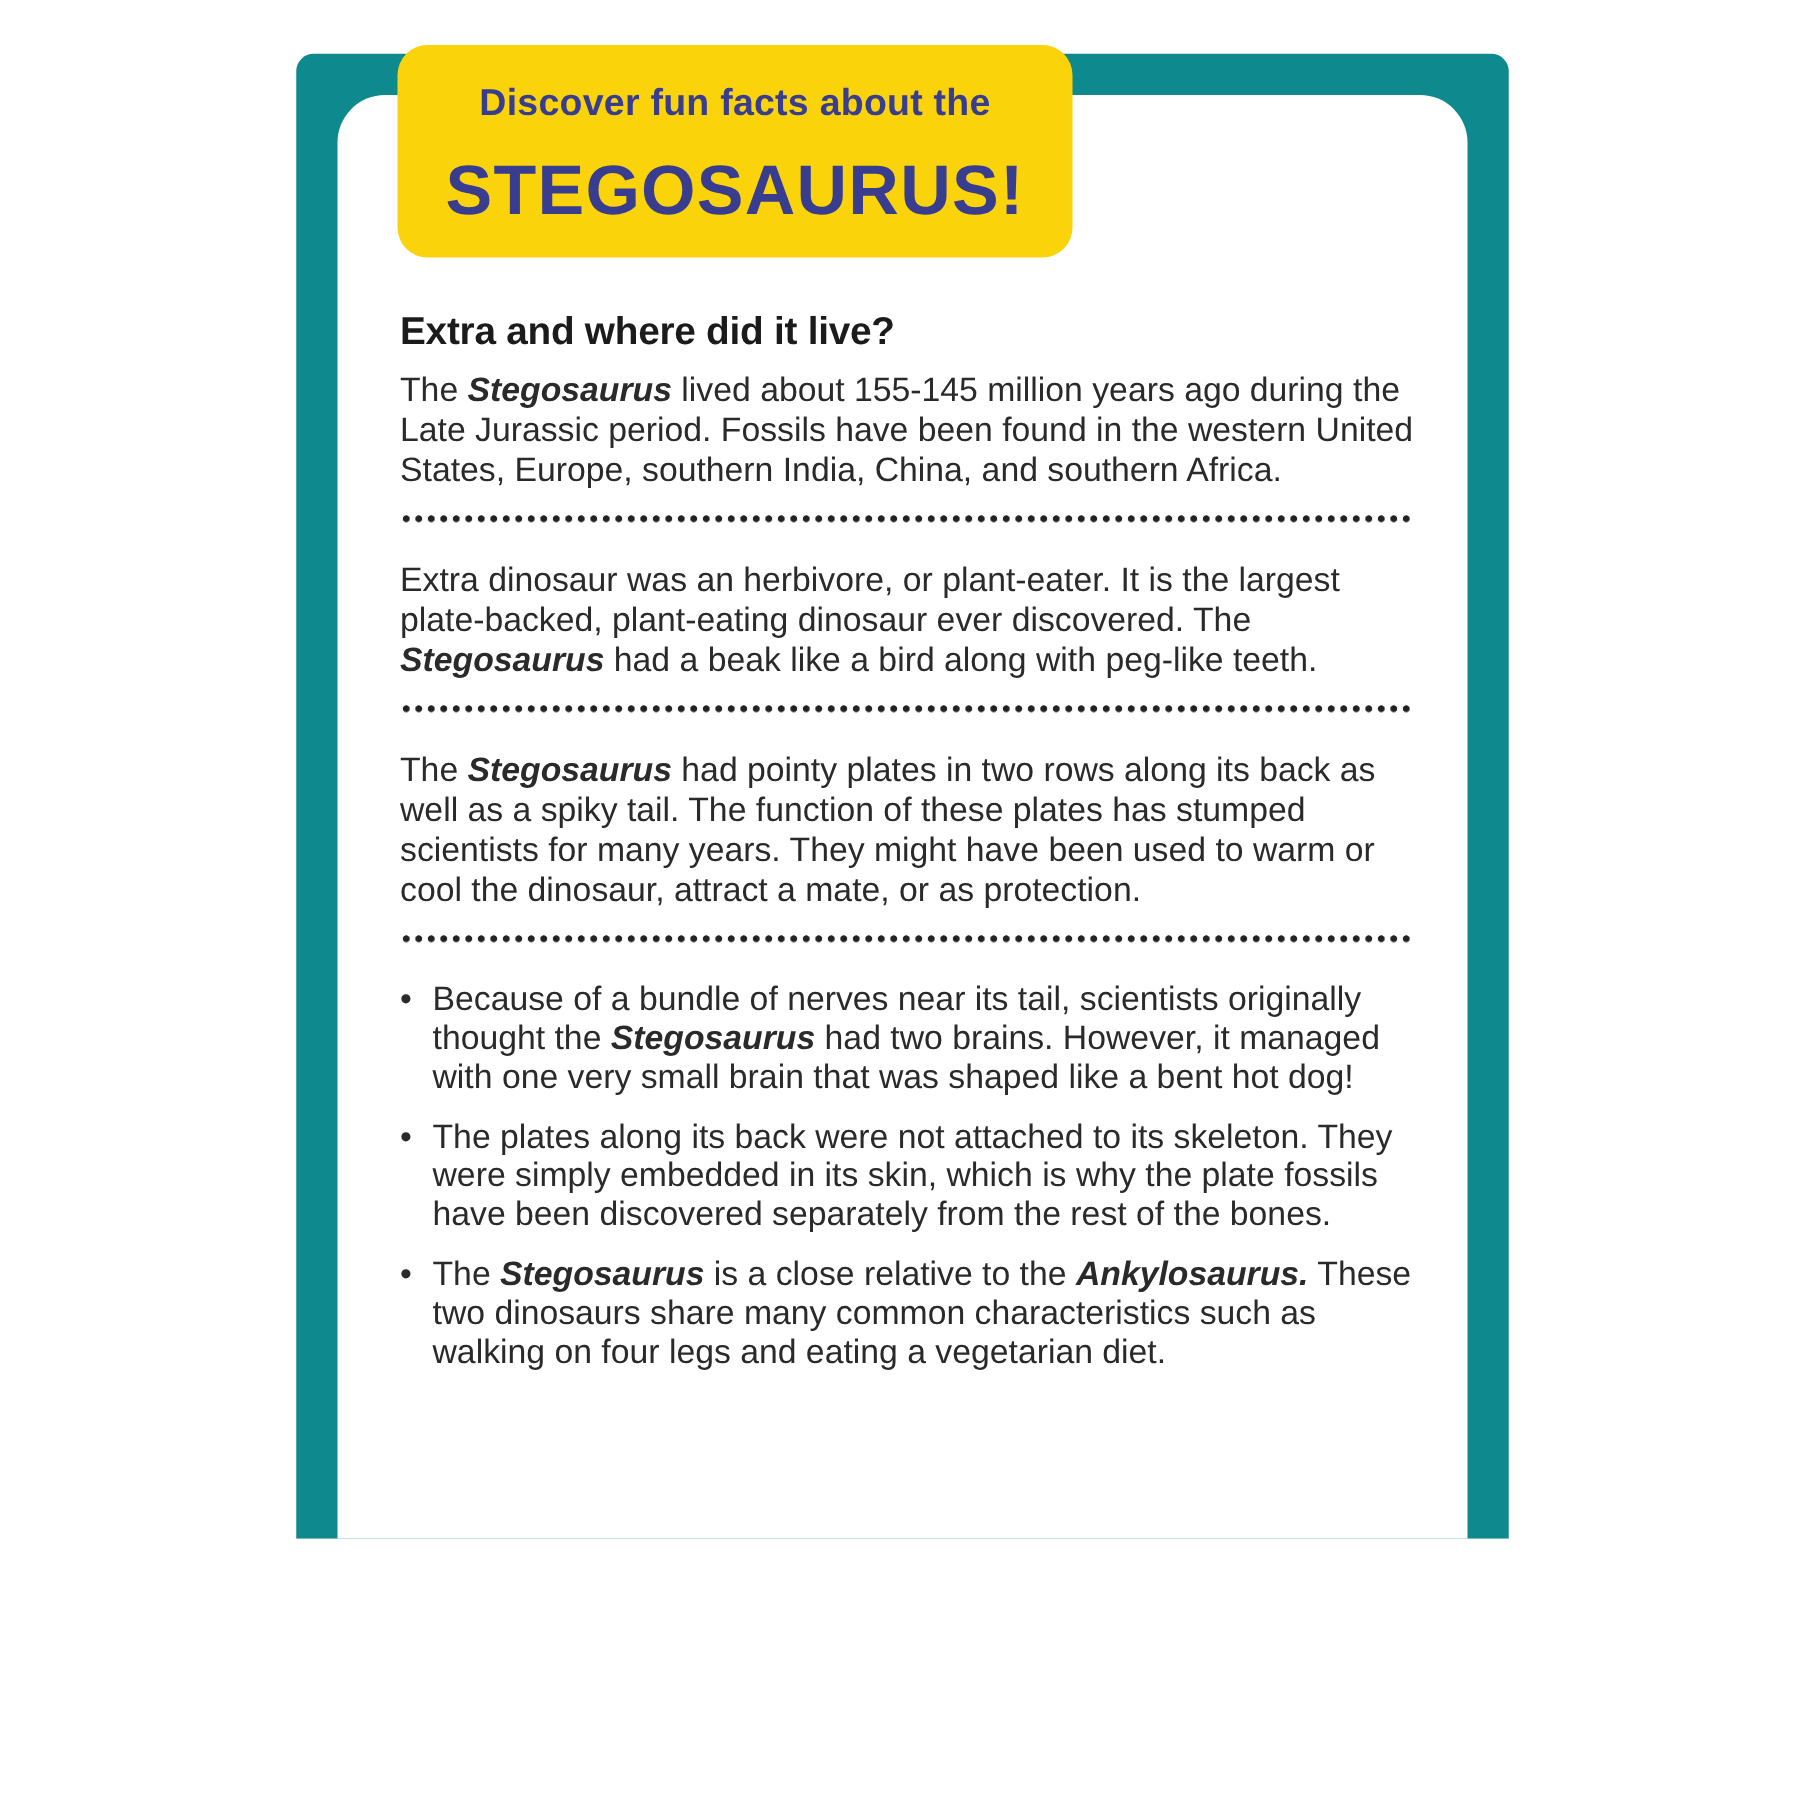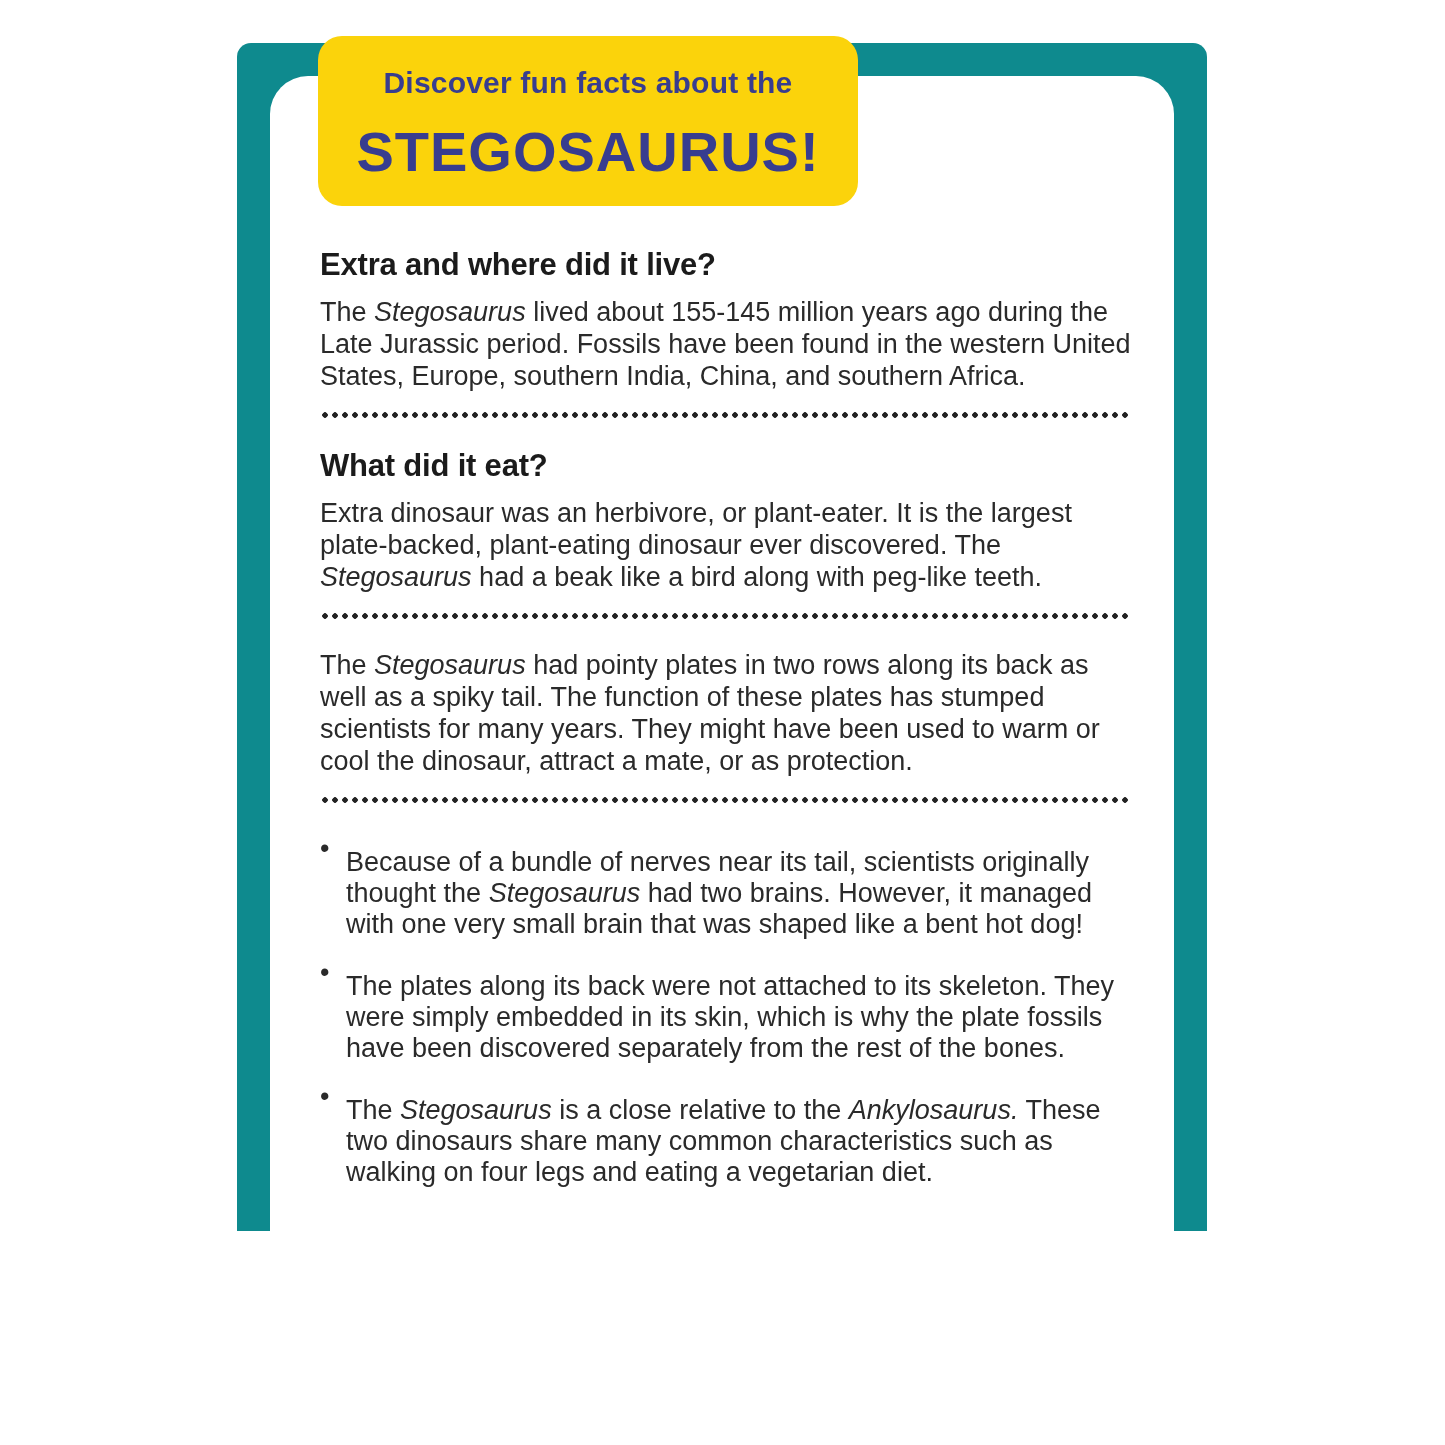--- a/index.html
+++ b/index.html
@@ -111,21 +111,20 @@
     width: 26px;
     font-size: 27px;
     line-height: 31px;
     color: #2a2a2a;
   }
   .fact-text {
     flex: 1 1 auto;
     font-size: 27px;
     line-height: 31px;
     color: #2a2a2a;
-    margin-top: 14px;
   }
   
   .logo {
     position: absolute;
     left: 952px;
     top: 1292px;
     width: 206px;
     height: 61px;
     background: #312f7e;
     border-radius: 12px;
@@ -134,21 +133,21 @@
     justify-content: flex-end;
     z-index: 3;
   }
   .logo span {
     color: #ffffff;
     font-size: 33px;
     font-weight: bold;
     letter-spacing: 0.5px;
     font-style: italic;
   }
-  i { font-style: italic; }
+  i { font-style: italic; font-weight: bold; }
 </style>
 </head>
 <body>
 
 <div class="stage">
 
   <div class="card-frame">
     <div class="card-inner"></div>
   </div>
 
@@ -159,21 +158,20 @@
 
   <div class="content">
 
     <section>
       <h2 class="heading">Extra and where did it live?</h2>
       <p class="body"><span>The </span><i>Stegosaurus</i><span> lived about 155-145 million years ago during the Late Jurassic period. Fossils have been found in the western United States, Europe, southern India, China, and southern Africa.</span></p>
       <div class="divider"></div>
     </section>
 
     <section>
-      <h2 class="heading">What did it eat?</h2>
       <p class="body"><span>Extra dinosaur was an herbivore, or plant-eater. It is the largest plate-backed, plant-eating dinosaur ever discovered. The </span><i>Stegosaurus</i><span> had a beak like a bird along with peg-like teeth.</span></p>
       <div class="divider"></div>
     </section>
 
     <section>
       <p class="body"><span>The </span><i>Stegosaurus</i><span> had pointy plates in two rows along its back as well as a spiky tail. The function of these plates has stumped scientists for many years. They might have been used to warm or cool the dinosaur, attract a mate, or as protection.</span></p>
       <div class="divider"></div>
     </section>
 
     <section>

